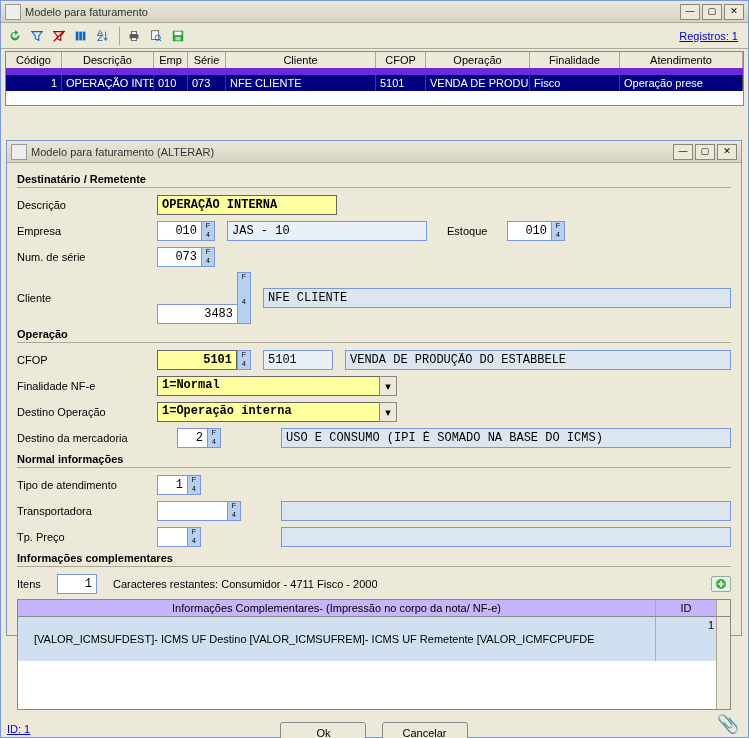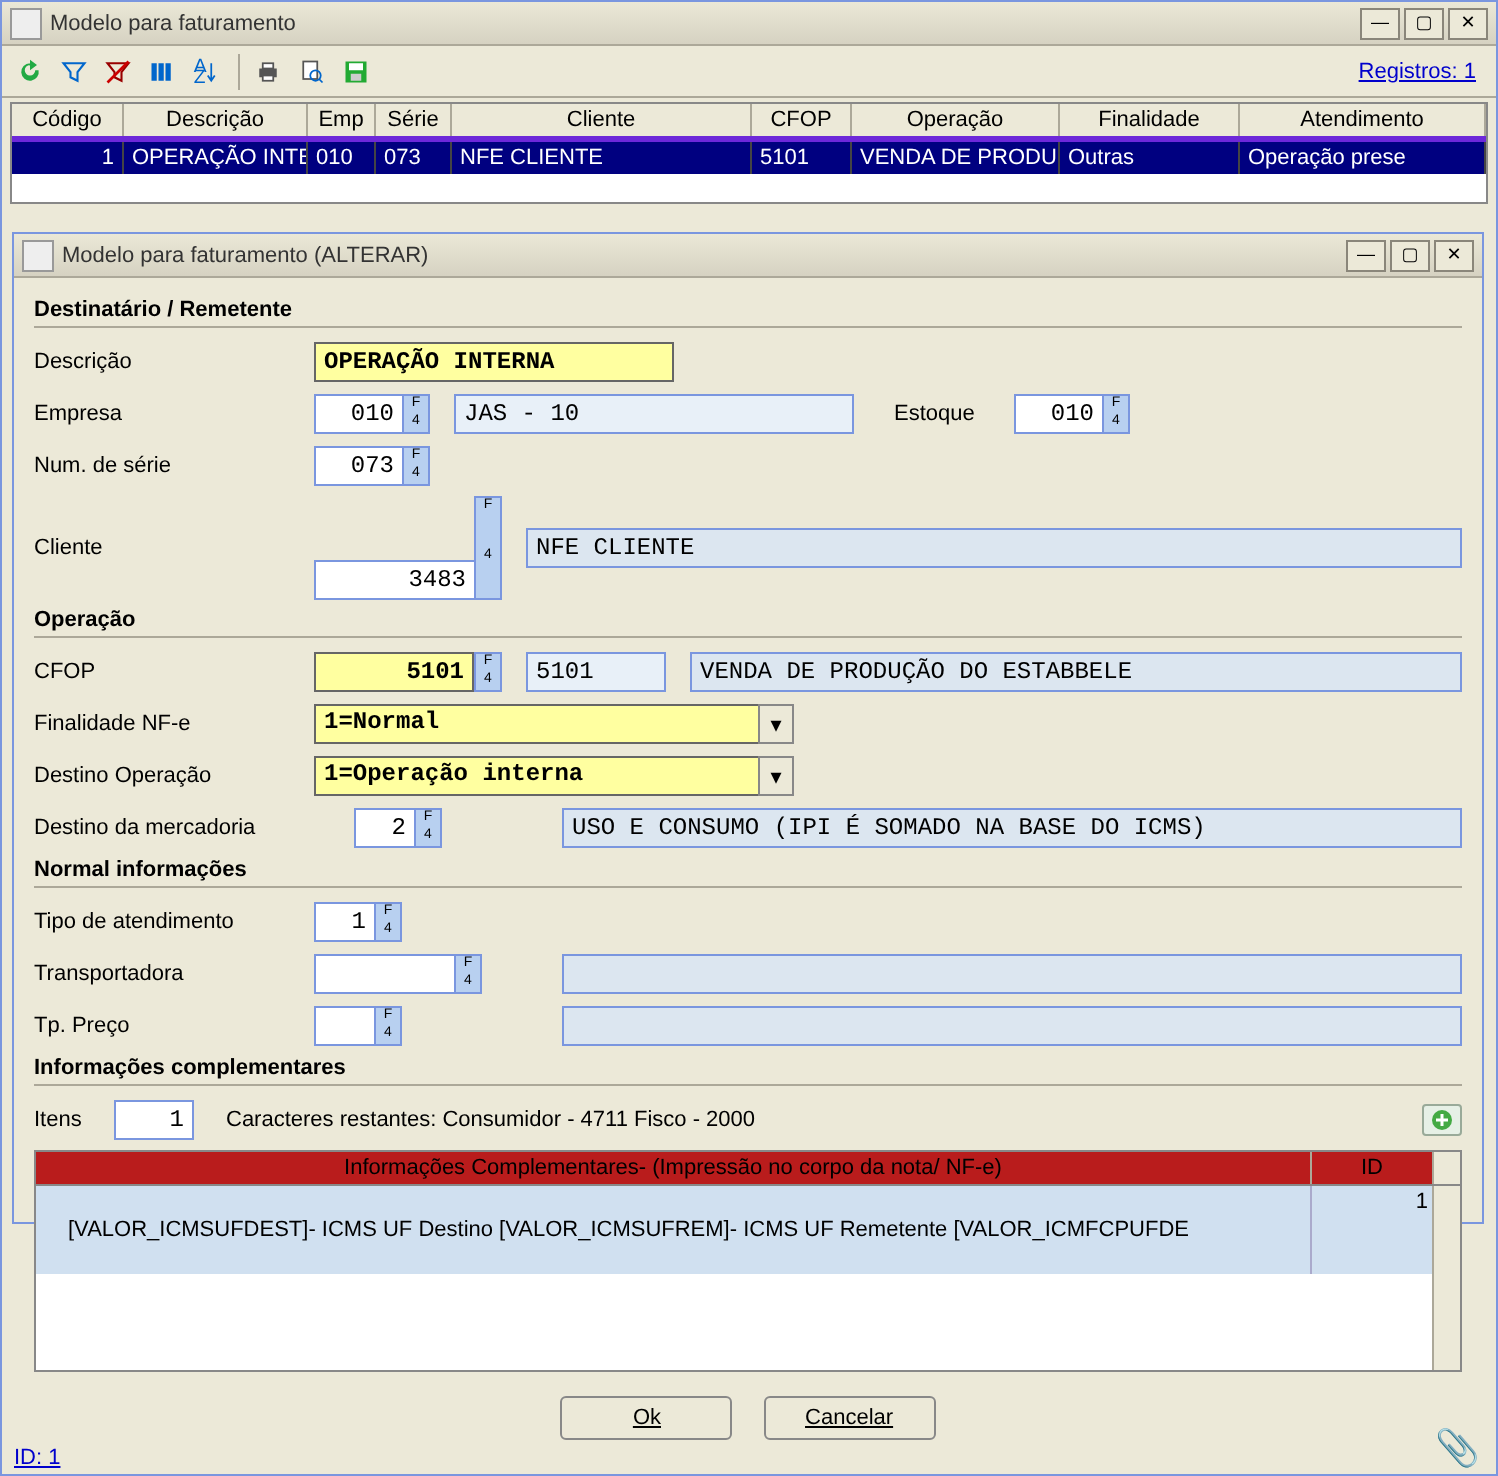--- a/index.html
+++ b/index.html
@@ -13,26 +13,26 @@
 .winbtns { display: flex; gap: 2px; }
 .winbtn { width: 20px; height: 16px; background: #ece9d8; border: 1px solid #8a867a; font-size: 9px; text-align: center; line-height: 12px; cursor: pointer; }
 
 .toolbar { height: 26px; display: flex; align-items: center; padding: 2px 4px; border-bottom: 1px solid #aca899; background: #ece9d8; }
 .tbtn { width: 20px; height: 20px; display: inline-flex; align-items: center; justify-content: center; margin-right: 2px; cursor: pointer; }
 .tbtn svg { width: 14px; height: 14px; }
 .toolbar .sep { width: 1px; height: 18px; background: #aca899; margin: 0 4px; }
 .registros { margin-left: auto; color: #0000cc; text-decoration: underline; cursor: pointer; margin-right: 6px; }
 
 .grid { background: #fff; margin: 2px 4px; border: 1px solid #888; }
-.grid-header { display: flex; background: #14532d; border-bottom: 3px solid #6d28d9; }
+.grid-header { display: flex; background: #14532d; border-bottom: 7px solid #6d28d9; }
 .gh { border-right: 1px solid #aca899; padding: 2px 4px; text-align: center; font-size: 11px; background: #ece9d8; }
 .grid-row { display: flex; background: #000080; color: #fff; }
 .gc { border-right: 1px solid #444; padding: 2px 4px; white-space: nowrap; overflow: hidden; }
 
-.dialog { top: 116px; left: 6px; width: 736px; height: 496px; background: #ece9d8; }
+.dialog { top: 140px; left: 6px; width: 736px; height: 496px; background: #ece9d8; }
 
 .dialog-body { padding: 6px 10px; }
 .section-title { font-weight: bold; border-bottom: 1px solid #aca899; margin: 4px 0 6px 0; padding-bottom: 2px; }
 
 .row { display: flex; align-items: center; margin-bottom: 4px; min-height: 22px; }
 .lbl { width: 140px; }
 
 input.fld, .fld { height: 20px; border: 1px solid #7a96df; background: #fff; padding: 1px 4px; font-family: 'Courier New', monospace; font-size: 12px; }
 .fld.yellow { background: #ffffa0; border: 1px solid #666; font-weight: bold; }
 .fld.ro { background: #e8f0f8; }
@@ -40,21 +40,21 @@
 
 .lookup { display: inline-flex; align-items: stretch; }
 .lookup input { border-right: none; text-align: right; }
 .lookup .lbtn { width: 14px; background: #b8d0f0; border: 1px solid #7a96df; display: flex; flex-direction: column; cursor: pointer; }
 .lookup .lbtn div { flex: 1; font-size: 7px; text-align: center; line-height: 8px; }
 
 .combo { display: inline-flex; height: 20px; }
 .combo .ctext { background: #ffffa0; border: 1px solid #666; padding: 1px 4px; font-family: 'Courier New', monospace; font-size: 12px; font-weight: bold; flex: 1; border-right: none; }
 .combo .cbtn { width: 18px; background: #ece9d8; border: 1px solid #888; display: flex; align-items: center; justify-content: center; cursor: pointer; }
 .ictable { background: #fff; border: 1px solid #888; margin-top: 4px; }
-.ichdr { display: flex; background: #b91c1c; border-bottom: 1px solid #888; }
+.ichdr { display: flex; background: #c4b5fd; border-bottom: 1px solid #888; }
 .icrow { display: flex; background: #d0e0f0; }
 
 .btns { text-align: center; margin-top: 12px; }
 .btn { width: 86px; height: 22px; background: #ece9d8; border: 1px solid #888; border-radius: 3px; margin: 0 6px; cursor: pointer; text-decoration: underline; }
 
 .footer { position: absolute; bottom: 2px; left: 6px; color: #0000cc; text-decoration: underline; cursor: pointer; }
 .clip { position: absolute; bottom: 2px; right: 8px; font-size: 18px; color: #555; }
 .addbtn { width: 20px; height: 16px; margin-left: auto; cursor: pointer; display: inline-flex; align-items: center; justify-content: center; border: 1px solid #9a9; background: #e6f0e6; border-radius: 2px; }
 </style>
 </head>
@@ -140,21 +140,21 @@
       <div class="gh" style="flex:1">Atendimento</div>
     </div>
     <div class="grid-row">
       <div class="gc" style="width:56px;text-align:right">1</div>
       <div class="gc" style="width:92px">OPERAÇÃO INTE</div>
       <div class="gc" style="width:34px">010</div>
       <div class="gc" style="width:38px">073</div>
       <div class="gc" style="width:150px">NFE CLIENTE</div>
       <div class="gc" style="width:50px">5101</div>
       <div class="gc" style="width:104px">VENDA DE PRODU</div>
-      <div class="gc" style="width:90px">Outras</div>
+      <div class="gc" style="width:90px">Fisco</div>
       <div class="gc" style="flex:1">Operação prese</div>
     </div>
     <div style="height:14px;background:#fff"></div>
   </div>
 
   <div class="footer">ID: 1</div>
   <div class="clip">📎</div>
 </div>
 
 <div class="window dialog">

